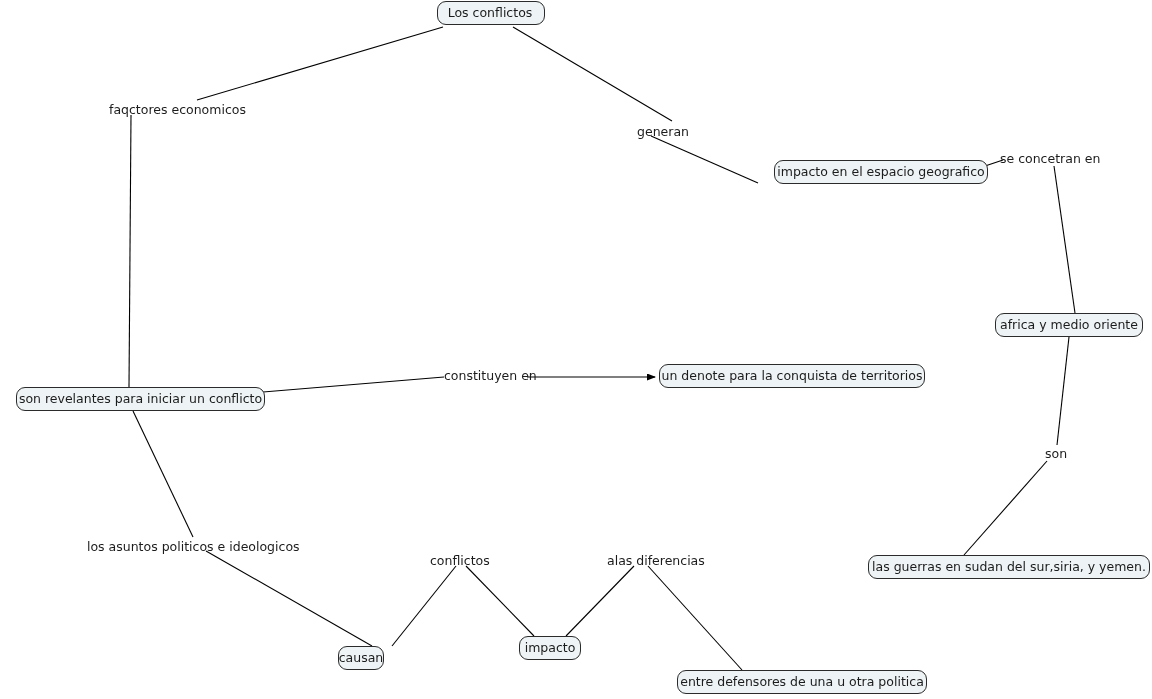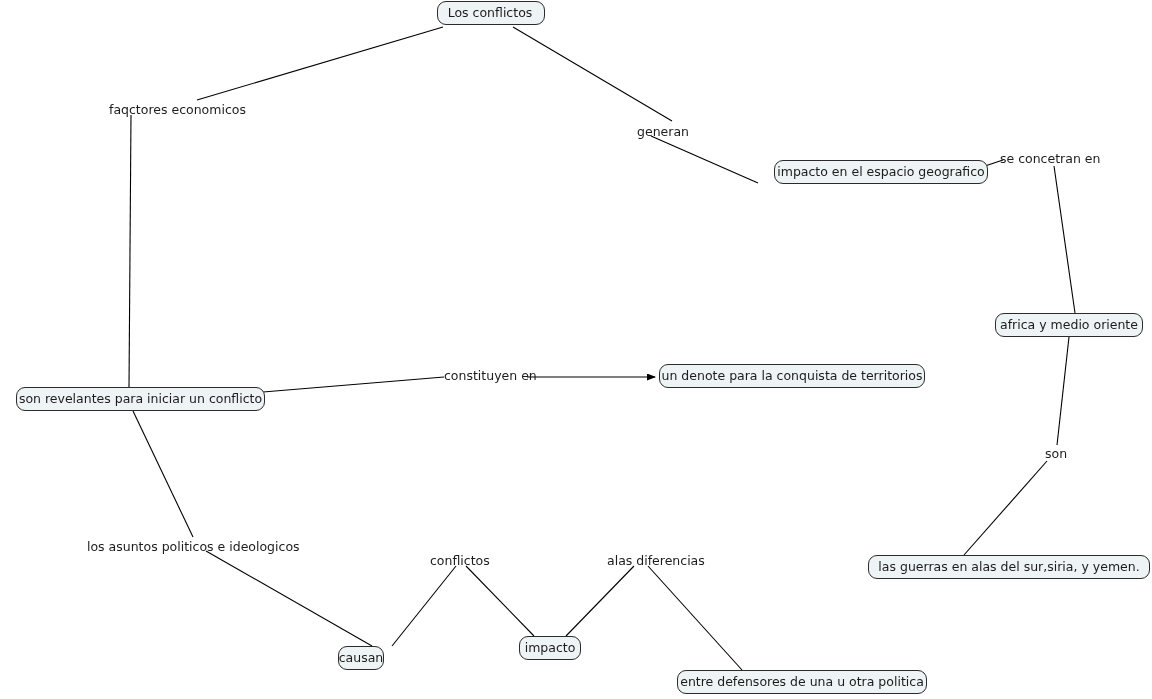--- a/index.html
+++ b/index.html
@@ -80,21 +80,21 @@
         <line x1="648" y1="566" x2="742" y2="670" stroke="#000000" stroke-width="1.1"></line>
       </g>
   </svg>
 
   <div id="node-layer">
       <div class="node" style="left: 437px; top: 1px; width: 108px; padding-left: 7px;">Los conflictos</div>
       <div class="node" style="left: 774px; top: 160px; width: 214px;">impacto en el espacio geografico</div>
       <div class="node" style="left: 995px; top: 313px; width: 148px;">africa y medio oriente</div>
       <div class="node" style="left: 16px; top: 387px; width: 249px;">son revelantes para iniciar un conflicto</div>
       <div class="node" style="left: 659px; top: 364px; width: 266px;">un denote para la conquista de territorios</div>
-      <div class="node" style="left: 868px; top: 555px; width: 282px;">las guerras en alas del sur,siria, y yemen.</div>
+      <div class="node" style="left: 868px; top: 555px; width: 282px;">las guerras en sudan del sur,siria, y yemen.</div>
       <div class="node" style="left: 338px; top: 646px; width: 46px; text-align: center;">causan</div>
       <div class="node" style="left: 519px; top: 636px; width: 62px;">impacto</div>
       <div class="node" style="left: 677px; top: 670px; width: 250px;">entre defensores de una u otra politica</div>
     </div>
   <div id="label-layer">
       <div class="link-label" style="left: 109px; top: 104px;">faqctores economicos</div>
       <div class="link-label" style="left: 637px; top: 126px;">generan</div>
       <div class="link-label" style="left: 1000px; top: 153px;">se concetran en</div>
       <div class="link-label" style="left: 444px; top: 370px;">constituyen en</div>
       <div class="link-label" style="left: 1045px; top: 448px;">son</div>

